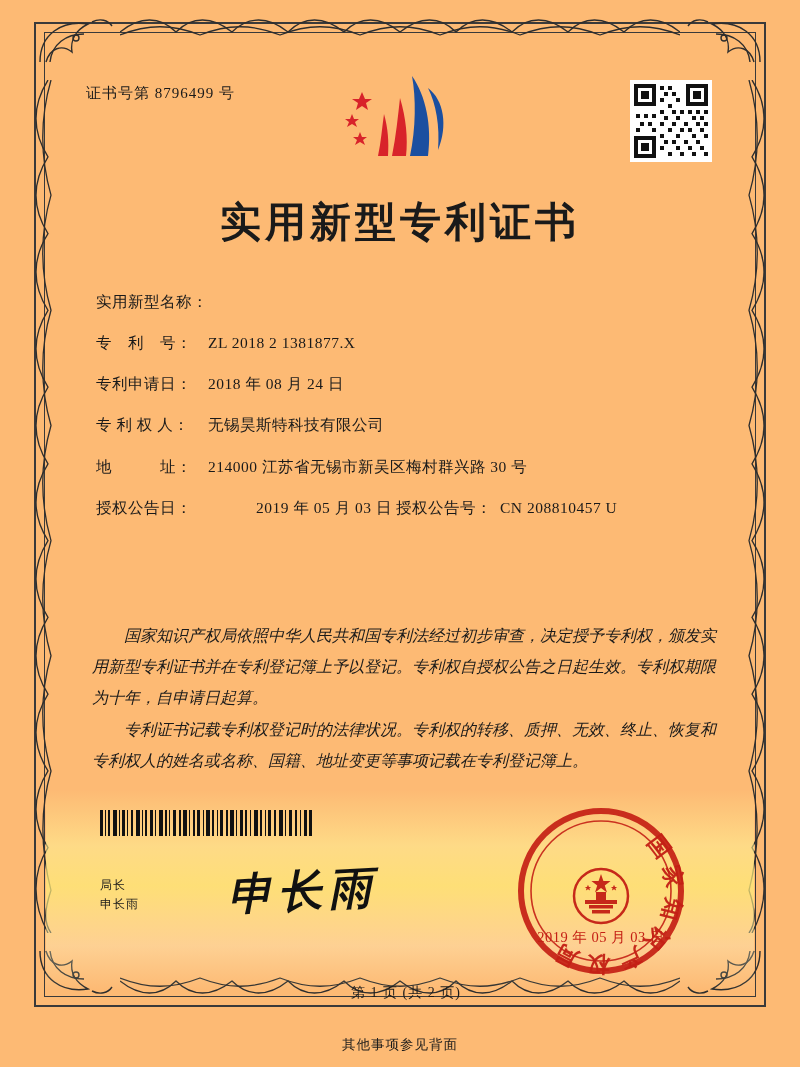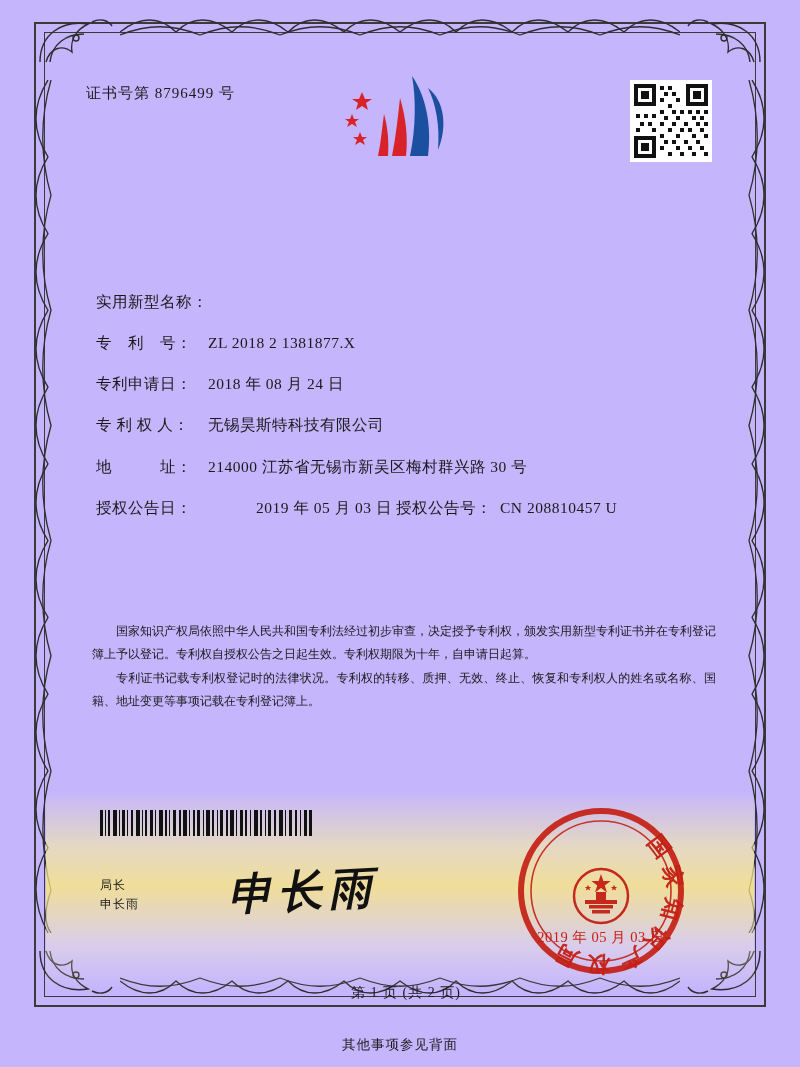--- a/index.html
+++ b/index.html
@@ -13,21 +13,21 @@
     font-family: "Liberation Serif", "DejaVu Serif", serif;
     color: #1a1a1a;
     position: relative;
     overflow: hidden;
   }
   .page {
     position: absolute;
     left: 0; top: 0;
     width: 800px;
     height: 1067px;
-    background: #c4b5fd;
+    background: #fdba74;
   }
 
   
   .border-outer {
     position: absolute;
     left: 34px; top: 22px;
     width: 732px; height: 985px;
     border: 2px solid #3a3a3a;
     box-sizing: border-box;
   }
@@ -126,24 +126,25 @@
     width: auto;
     flex: 0 0 auto;
     margin-right: 8px;
   }
 
   
   .paras {
     position: absolute;
     left: 92px; top: 620px;
     width: 624px;
-    font-size: 12px;
+    font-size: 16px;
     line-height: 1.95;
     text-align: justify;
     font-family: "DejaVu Serif", "Liberation Serif", serif;
+    font-style: italic;
   }
   .paras p { margin: 0; text-indent: 2em; }
 
   
   .wash {
     position: absolute;
     left: 46px; right: 46px;
     top: 790px; height: 200px;
     background: linear-gradient(to bottom,
         rgba(255,255,255,0) 0%,
@@ -368,20 +369,21 @@
           <rect x="58" y="66" width="4" height="4"></rect>
         <rect x="70" y="66" width="4" height="4"></rect>
           <rect x="38" y="72" width="4" height="4"></rect>
         <rect x="50" y="72" width="4" height="4"></rect>
           <rect x="62" y="72" width="4" height="4"></rect>
         <rect x="74" y="72" width="4" height="4"></rect>
       </g>
     </svg>
   </div>
 
+  <div class="title">实用新型专利证书</div>
 
   <div class="fields">
 
     <div class="field-row">
       <div class="field-label">实用新型名称：</div>
     </div>
 
 
     <div class="field-row">
       <div class="field-label">专　利　号：</div>

